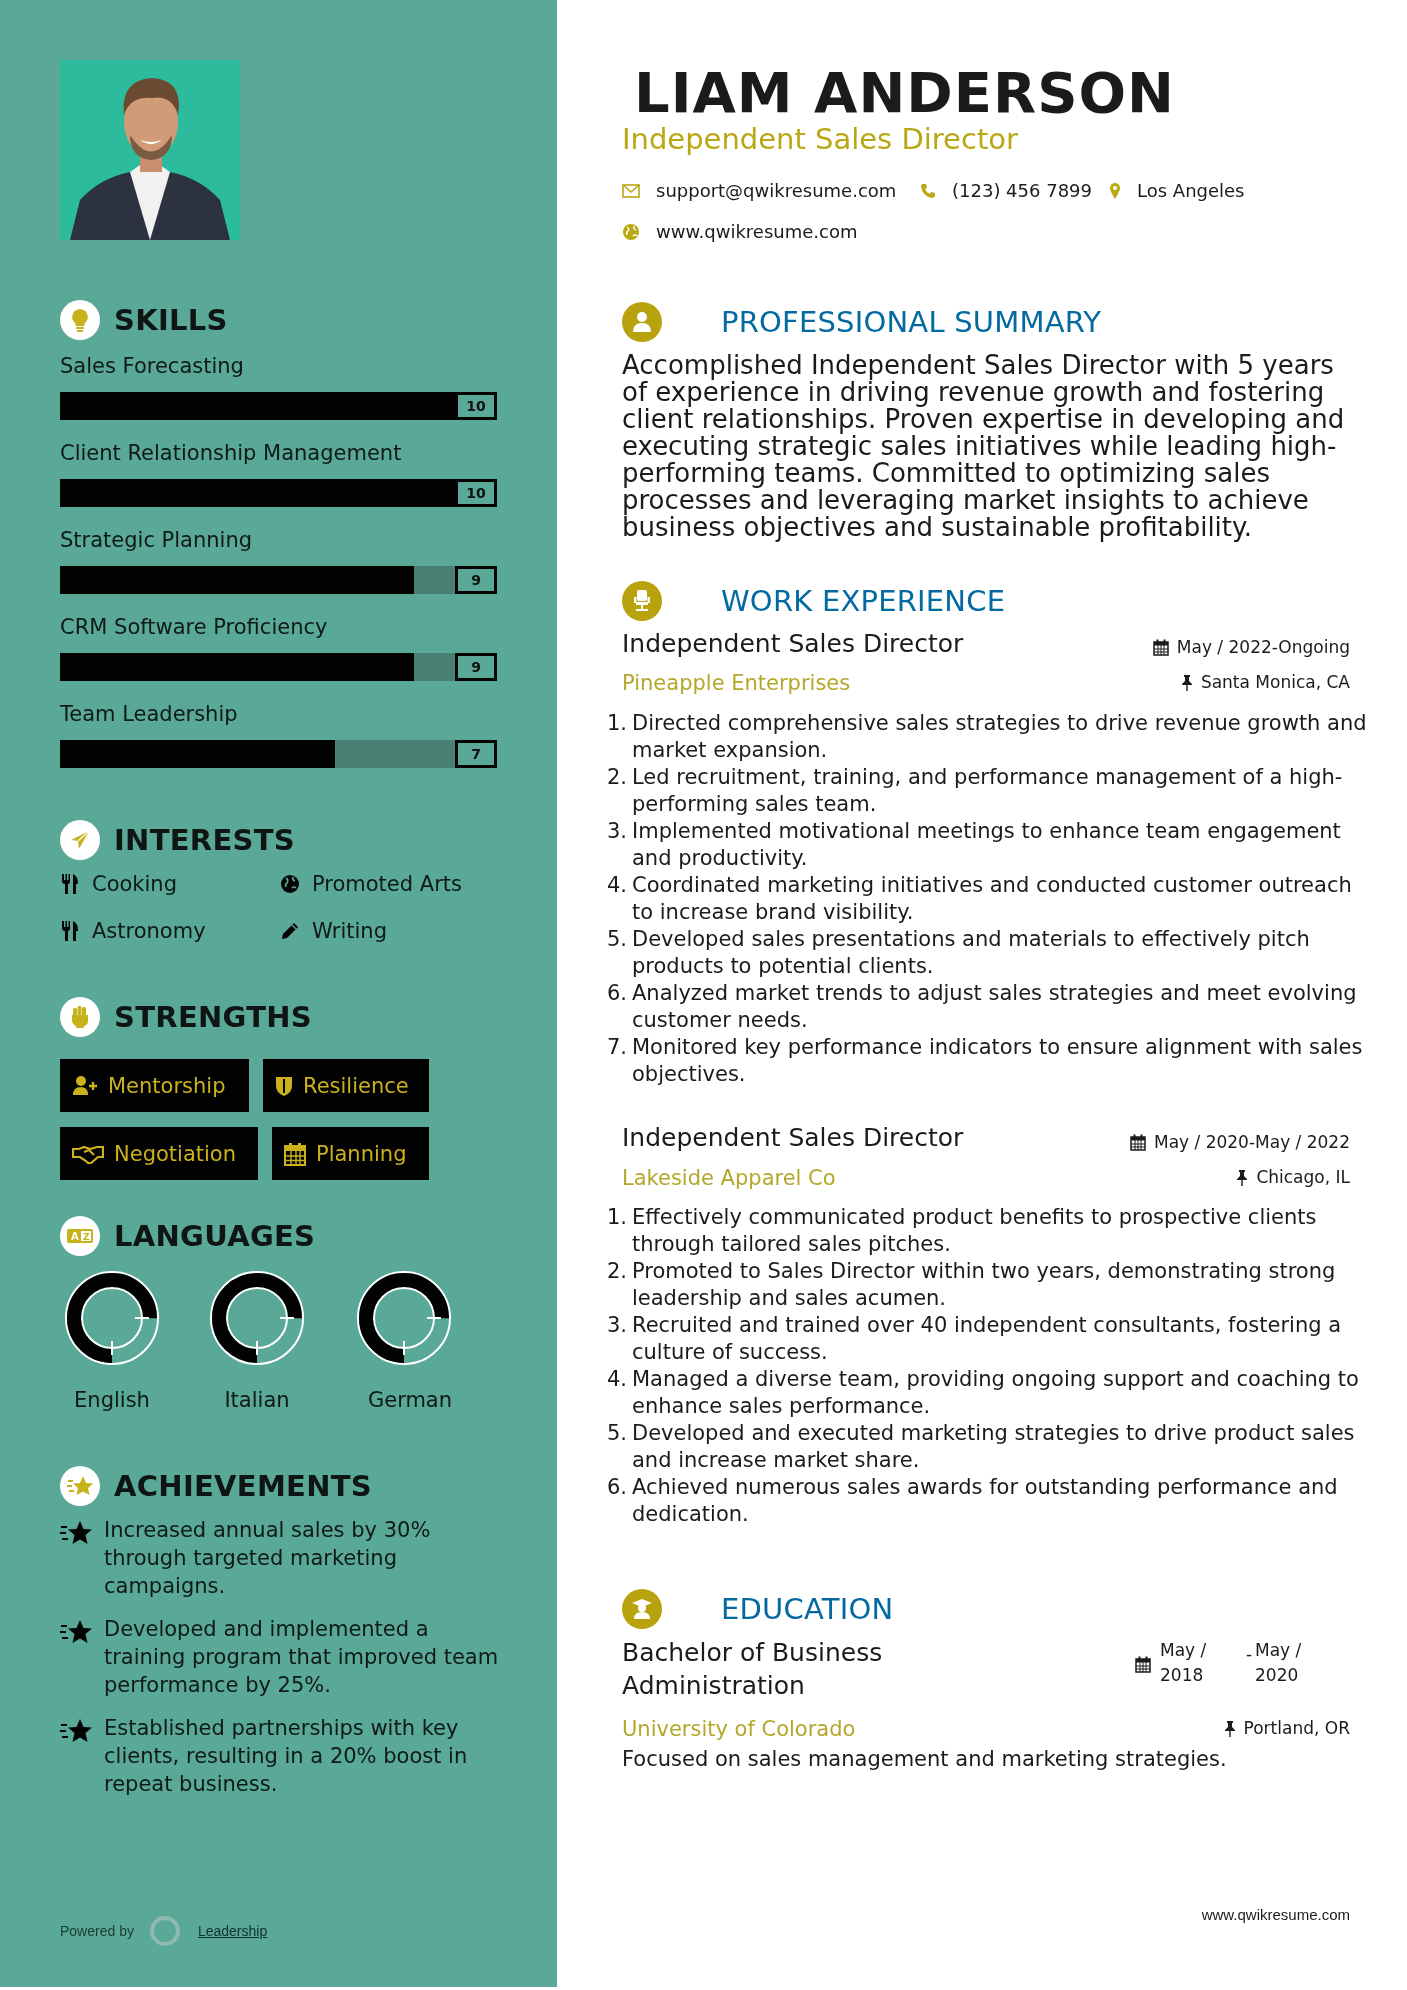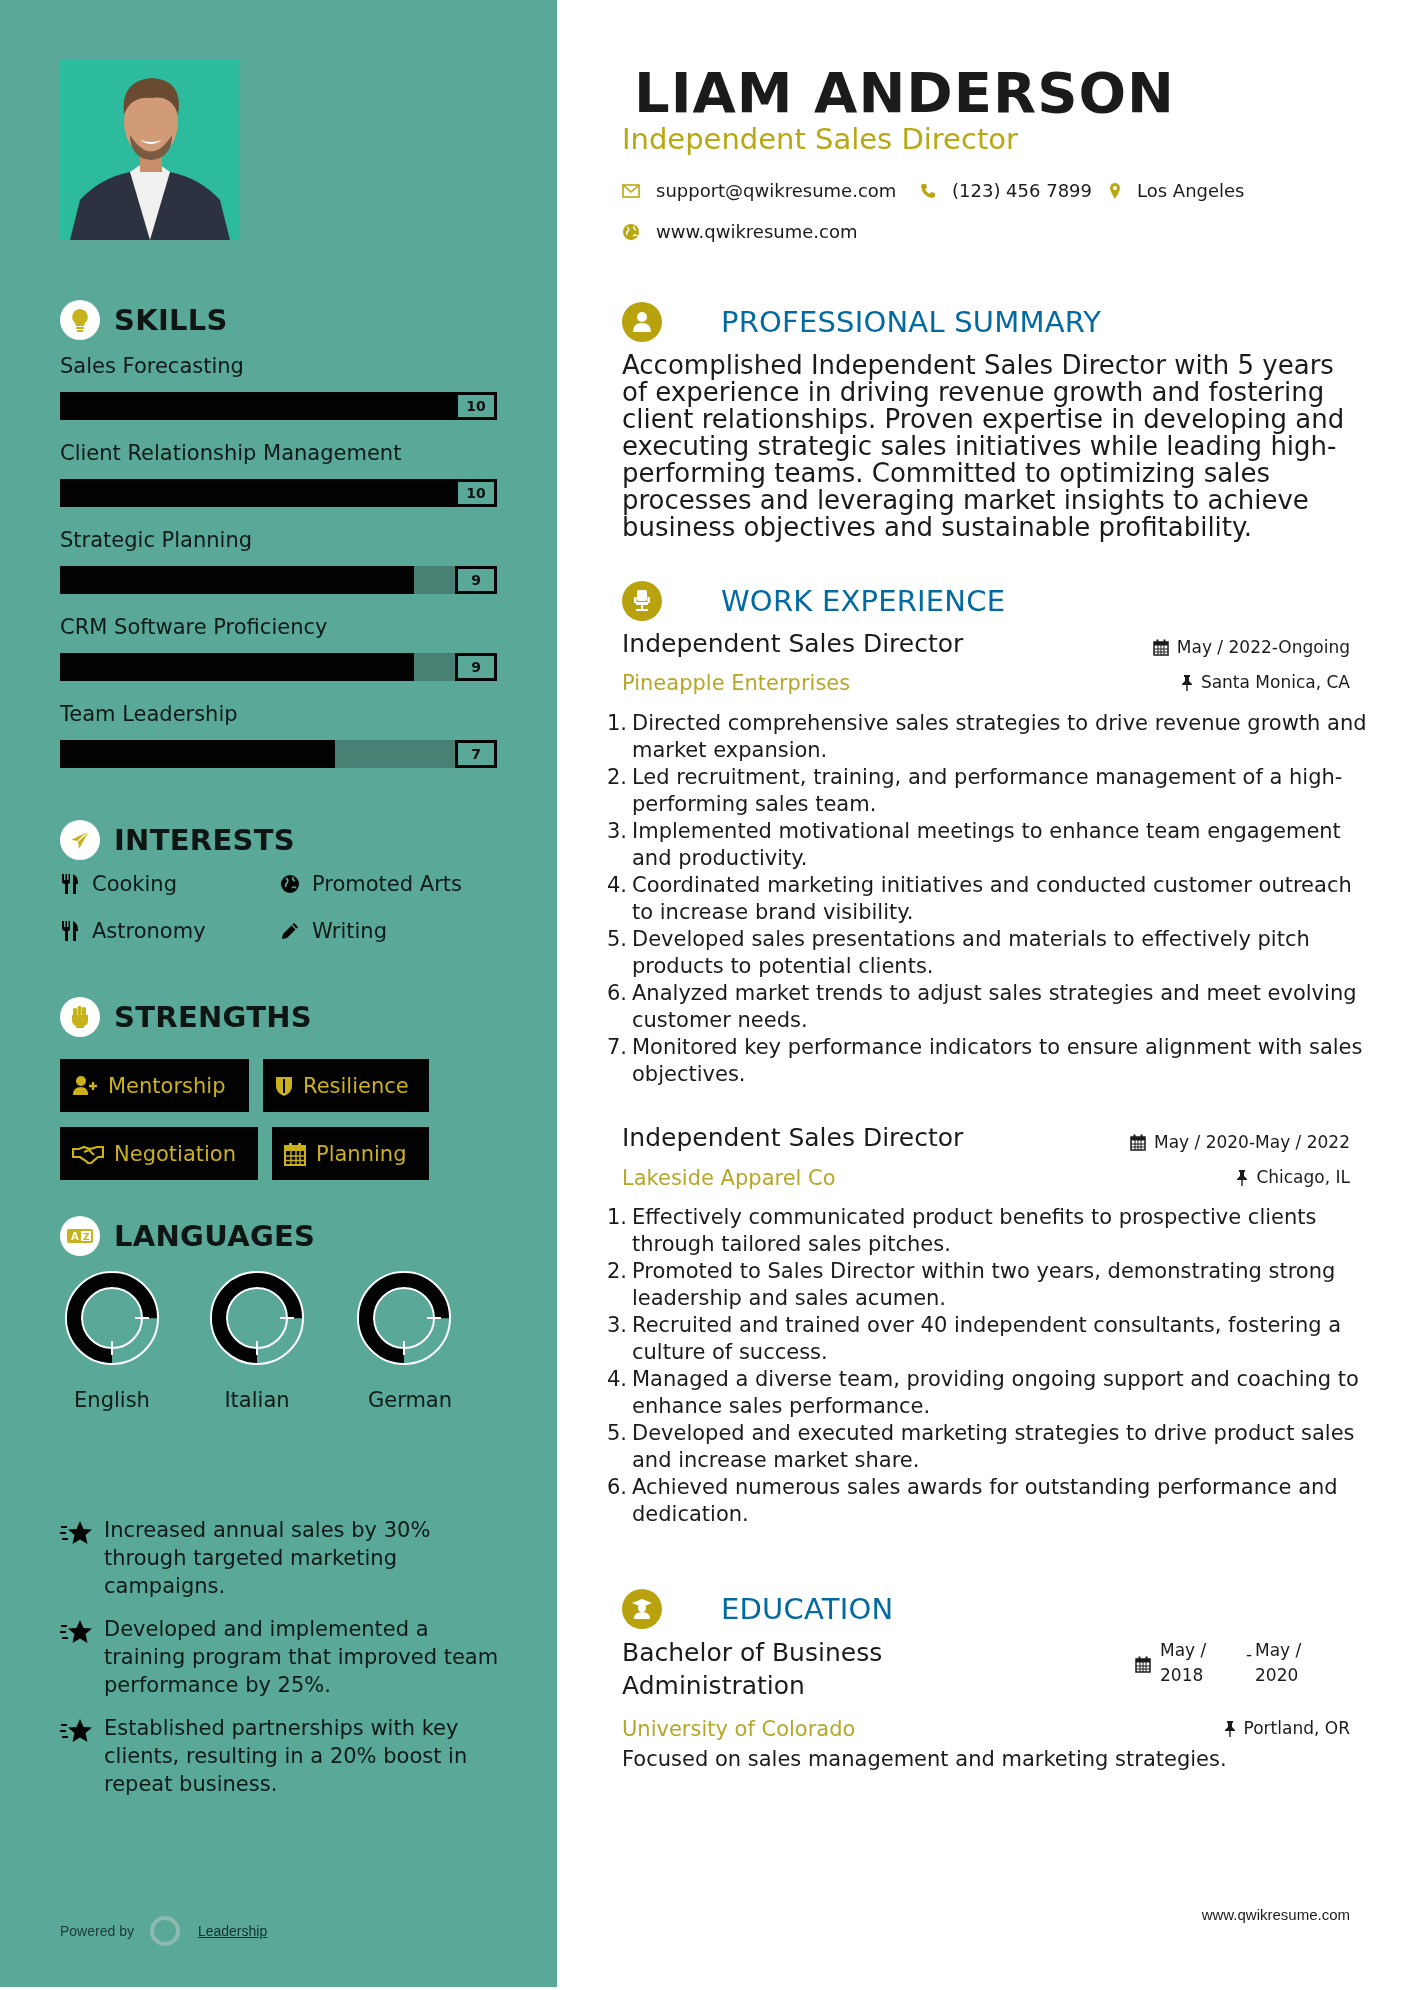--- a/index.html
+++ b/index.html
@@ -234,20 +234,29 @@
     <circle cx="48" cy="48" r="38" fill="none" stroke="#ffffff" stroke-width="18"></circle>
     <circle cx="48" cy="48" r="38" fill="none" stroke="#5aa898" stroke-width="14"></circle>
     <circle cx="48" cy="48" r="38" fill="none" stroke="#020202" stroke-width="14" stroke-dasharray="179 239" transform="rotate(90 48 48)"></circle>
     <path d="M48 71 V85 M71 48 H85" stroke="#ffffff" stroke-width="2"></path>
   </svg>
 
   <div class="lang-label" style="left:42px; top:1388px;">English</div>
   <div class="lang-label" style="left:187px; top:1388px;">Italian</div>
   <div class="lang-label" style="left:340px; top:1388px;">German</div>
 
+  <div class="sb-section-head" style="top:1466px;">
+    <div class="sb-icon">
+      <svg width="26" height="22" viewBox="0 0 26 22">
+          <path d="M16 1 L19 8 L26 8.5 L21 13 L22.5 20 L16 16.5 L9.5 20 L11 13 L6 8.5 L13 8 Z" fill="#c6b21a"></path>
+          <path d="M1 6 H6 M0 11 H5 M2 16 H7" stroke="#c6b21a" stroke-width="1.8"></path>
+        </svg>
+    </div>
+    <span class="sb-title">ACHIEVEMENTS</span>
+  </div>
 
   <div class="ach-item" style="top:1516px;">
     <svg width="32" height="26" viewBox="0 0 32 26">
         <path d="M20 2 L23.5 10 L32 10.5 L25.5 16 L27.5 25 L20 20.5 L12.5 25 L14.5 16 L8 10.5 L16.5 10 Z" fill="#050505"></path>
         <path d="M1 8 H7 M0 14 H6 M2 20 H8" stroke="#050505" stroke-width="2"></path>
       </svg>
     <div class="ach-text">Increased annual sales by 30% through targeted marketing campaigns.</div>
   </div>
   <div class="ach-item" style="top:1615px;">
     <svg width="32" height="26" viewBox="0 0 32 26">

